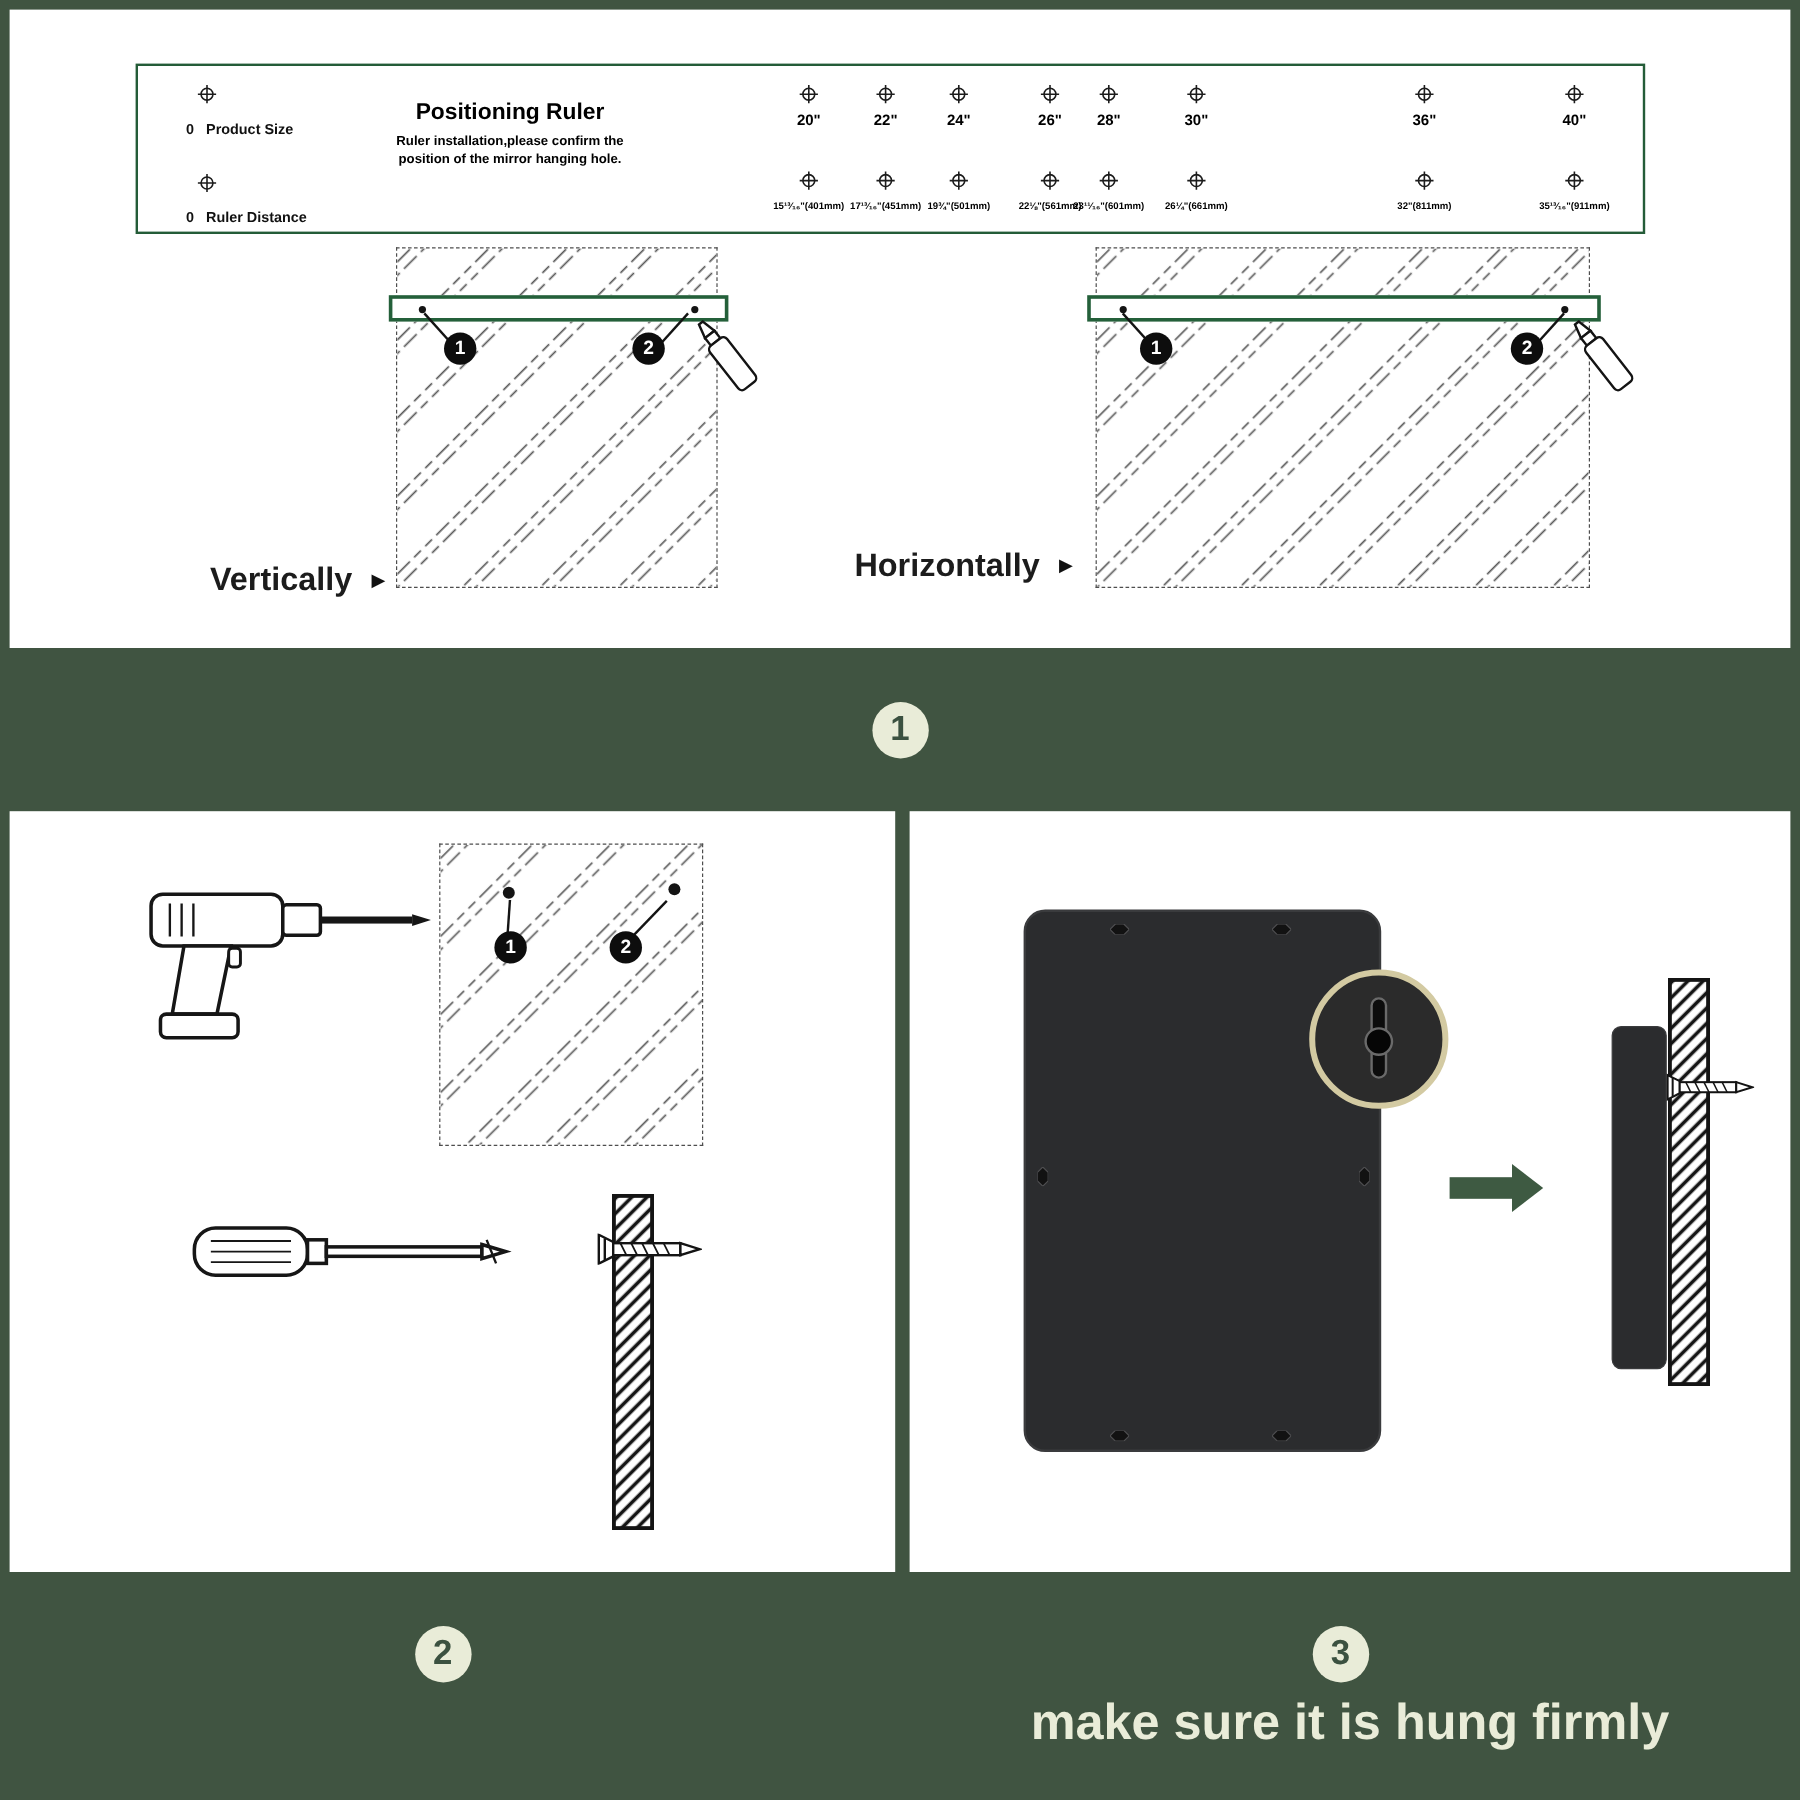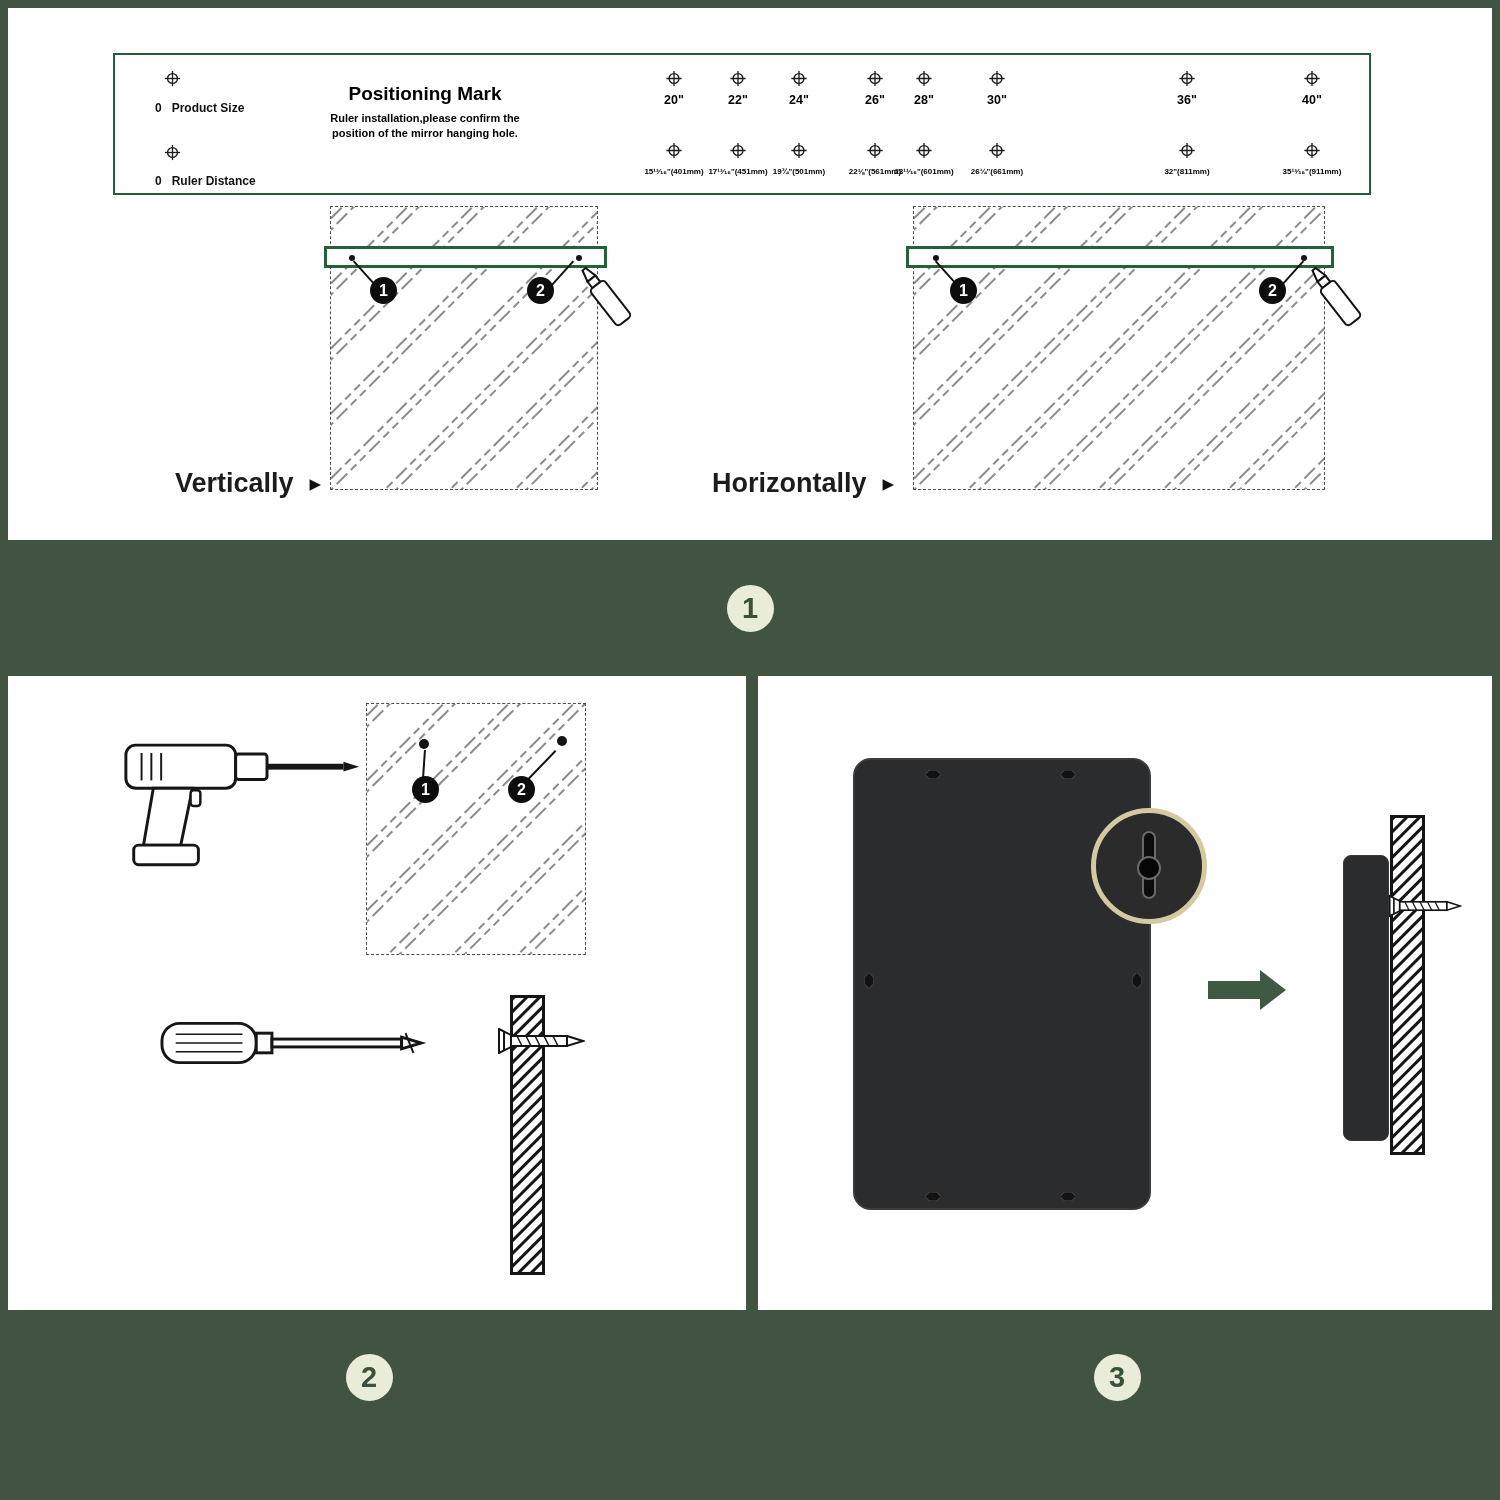--- a/index.html
+++ b/index.html
@@ -111,21 +111,21 @@
         <span>Product Size</span>
       </div>
       <svg class="cross" style="left:48px;top:88px">
           <use href="#sym-cross"></use>
         </svg>
       <div class="zero-label" style="left:40px;top:119px">
         <span>0</span>
         <span>Ruler Distance</span>
       </div>
 
-      <div class="ruler-title">Positioning Mark</div>
+      <div class="ruler-title">Positioning Ruler</div>
       <div class="ruler-sub" style="top:57px">Ruler installation,please confirm the</div>
       <div class="ruler-sub" style="top:72px">position of the mirror hanging hole.</div>
 
       <div class="rcol" style="left:559px">
         <svg class="cross cx cx-a">
             <use href="#sym-cross"></use>
           </svg>
         <div class="rsize">20"</div>
         <svg class="cross cx cx-b">
             <use href="#sym-cross"></use>
@@ -242,21 +242,21 @@
     <span class="conn" style="left:1281px;top:248px;height:40px;transform:rotate(42deg)"></span>
     <div class="badge-dark" style="left:942px;top:269px">
         <span>1</span>
       </div>
     <div class="badge-dark" style="left:1251px;top:269px">
         <span>2</span>
       </div>
     <svg class="pen" style="left:1310px;top:252px">
         <use href="#sym-pen"></use>
       </svg>
-    <div class="orient-label" style="left:704px;top:460px">
+    <div class="orient-label" style="left:704px;top:448px">
       <span>Horizontally</span>
       <span class="tri">▶</span>
     </div>
   </section>
 
   <section class="band1">
     <span class="badge-light">
         <span>1</span>
       </span>
   </section>
@@ -361,15 +361,16 @@
         </span>
     </div>
   </div>
 
   <div class="caption" style="left:758px;top:1330px;width:734px">
     <div class="line">
       <span class="badge-light">
           <span>3</span>
         </span>
     </div>
+    <div class="line">make sure it is hung firmly</div>
   </div>
 
 </div>
 
 </body></html>

